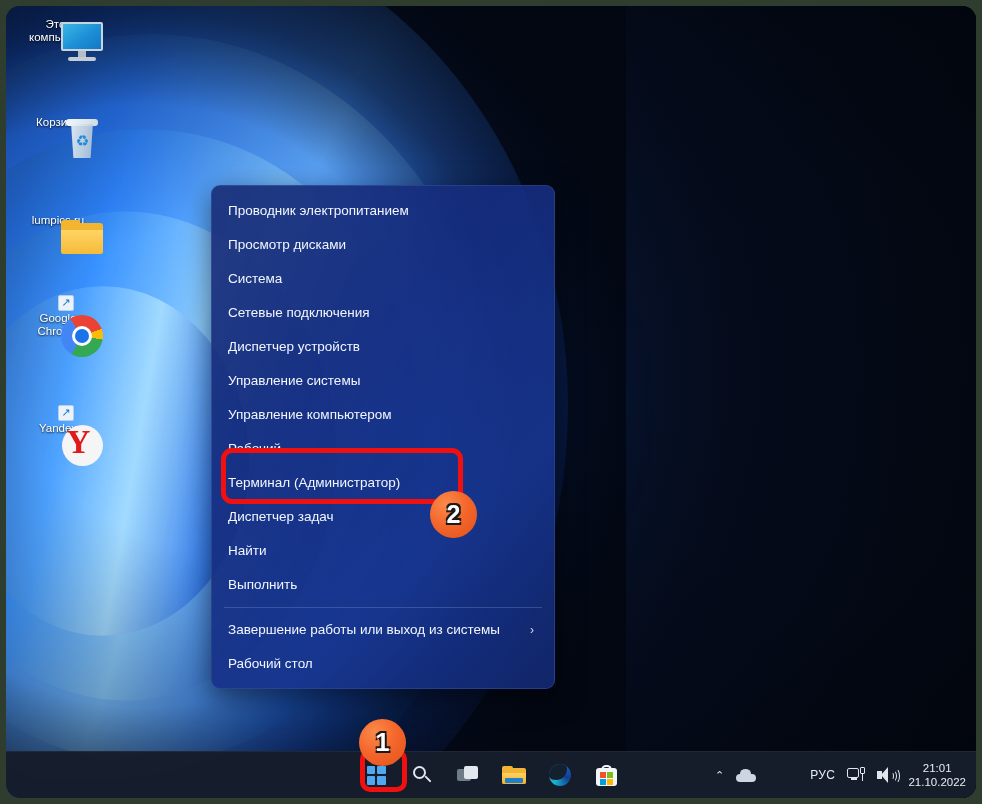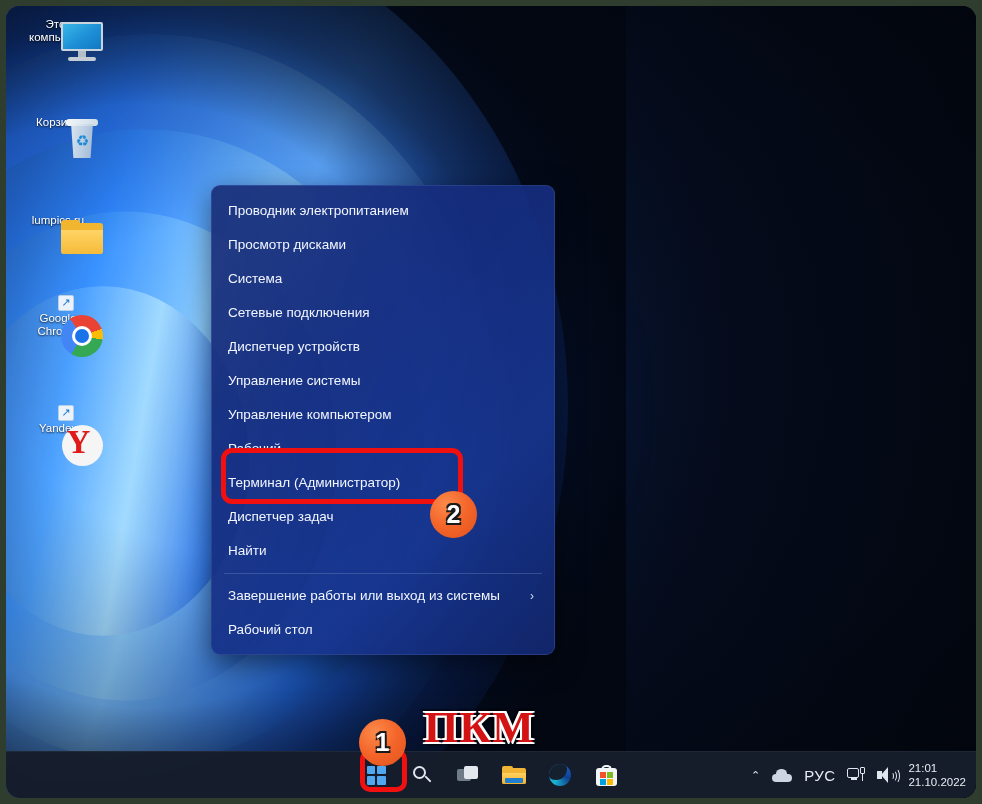--- a/index.html
+++ b/index.html
@@ -271,34 +271,34 @@
   
   #tray {
     position: absolute; right: 8px; top: 0; height: 46px;
     display: flex; align-items: center; gap: 12px;
     color: #e7edf4; font-size: 11.5px;
   }
   .tray-ico { display: flex; align-items: center; justify-content: center; }
   .cloudy { width: 20px; height: 13px; position: relative; }
   .cloudy .c1 { position: absolute; left: 0; bottom: 0; width: 20px; height: 8px; background: #ccd6e0; border-radius: 5px; }
   .cloudy .c2 { position: absolute; left: 4px; bottom: 4px; width: 11px; height: 9px; background: #ccd6e0; border-radius: 50%; }
-  .lang { font-size: 15px; letter-spacing: .4px; }
+  .lang { font-size: 12px; letter-spacing: .4px; margin-left: 42px; }
   .netico { position: relative; width: 18px; height: 16px; }
   .netico .scr { position: absolute; left: 0; top: 1px; width: 12px; height: 10px; border: 1.6px solid #dfe6ee; border-radius: 2px; box-sizing: border-box; }
   .netico .st { position: absolute; left: 4px; top: 11px; width: 6px; height: 1.6px; background: #dfe6ee; }
   .netico .plug { position: absolute; right: 0; top: 0px; width: 5px; height: 7px; border: 1.6px solid #dfe6ee; border-radius: 1px; box-sizing: border-box; }
   .netico .plugline { position: absolute; right: 2px; top: 7px; width: 1.6px; height: 7px; background: #dfe6ee; }
   .volico { position: relative; width: 19px; height: 16px; }
   .volico .spk { position: absolute; left: 0; top: 4px; width: 5px; height: 8px; background: #dfe6ee; }
   .volico .cone { position: absolute; left: 4px; top: 0px; width: 0; height: 0; border-top: 8px solid transparent; border-bottom: 8px solid transparent; border-right: 7px solid #dfe6ee; }
   .volico .w1, .volico .w2, .volico .w3 { position: absolute; border: 1.4px solid #dfe6ee; border-left-color: transparent; border-top-color: transparent; border-bottom-color: transparent; border-radius: 50%; }
   .volico .w1 { left: 11px; top: 5px; width: 4px; height: 6px; }
   .volico .w2 { left: 12px; top: 3px; width: 6px; height: 10px; }
   .volico .w3 { left: 13px; top: 1px; width: 8px; height: 14px; }
-  .clock { text-align: left; line-height: 14px; font-size: 11.5px; padding-right: 2px; }
+  .clock { text-align: center; line-height: 14px; font-size: 11.5px; padding-right: 2px; }
   .chev-up { color: #dfe6ee; font-size: 11px; }
 
   
   #start-highlight {
     position: absolute;
     left: 360px; top: 749px;
     width: 47px; height: 43px;
     border: 5px solid #f01010;
     border-radius: 10px;
     box-sizing: border-box;
@@ -421,20 +421,23 @@
         </div>
       <div class="mi">
           <span>Терминал (Администратор)</span>
         </div>
       <div class="mi">
           <span>Диспетчер задач</span>
         </div>
       <div class="mi">
           <span>Найти</span>
         </div>
+      <div class="mi">
+          <span>Выполнить</span>
+        </div>
       <div class="mi-sep"></div>
       <div class="mi">
         <span>Завершение работы или выход из системы</span>
         <span class="chev">›</span>
       </div>
       <div class="mi">
           <span>Рабочий стол</span>
         </div>
     </div>
 
@@ -522,14 +525,13 @@
           <div>21:01</div>
           <div>21.10.2022</div>
         </span>
       </div>
     </div>
 
   </div>
 
   <div id="start-highlight"></div>
   <div id="badge1"><span>1</span></div>
-  <div id="pkm-label">ПКМ</div>
 </div>
 
 </body></html>

